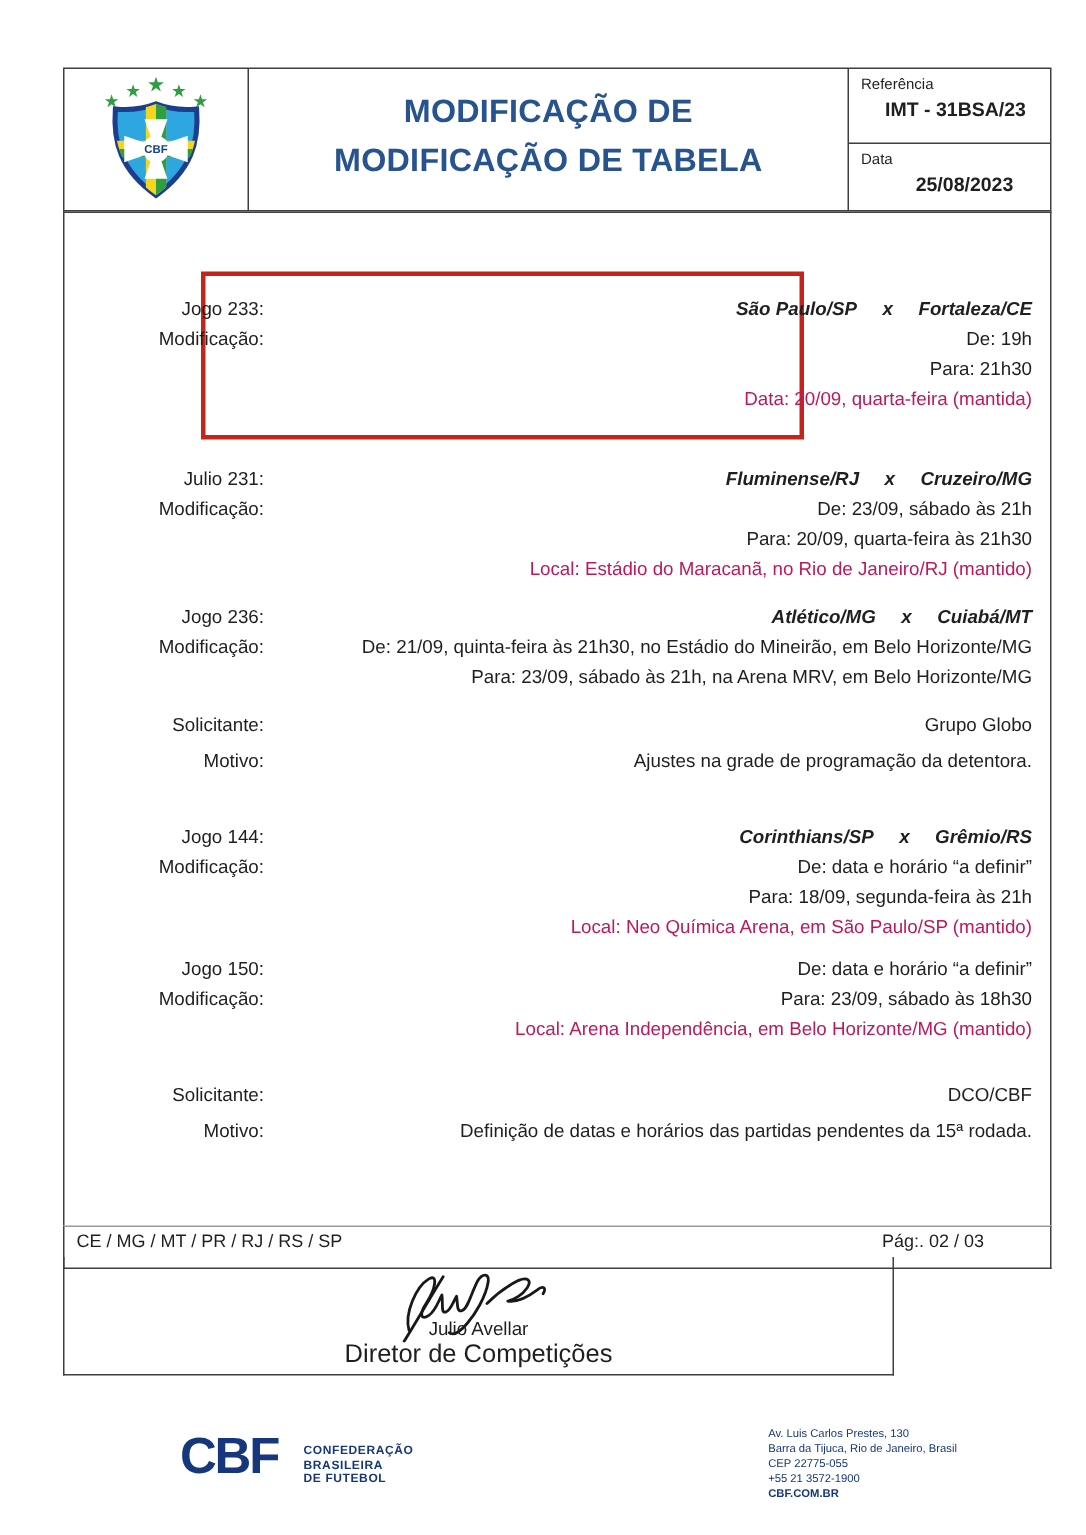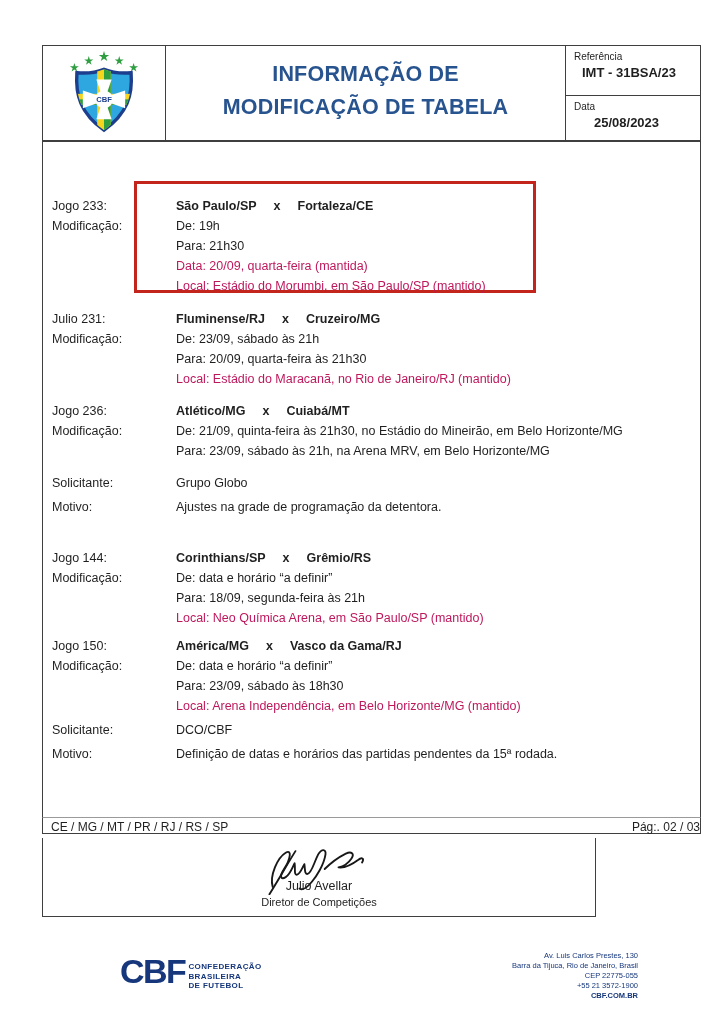--- a/index.html
+++ b/index.html
@@ -12,54 +12,54 @@
   .header { position:absolute; left:42px; top:45px; width:659px; height:96px;
             border:1px solid #3f3f3f; box-sizing:border-box; display:flex; }
   .logo-cell { width:122px; border-right:1px solid #3f3f3f; display:flex;
                align-items:center; justify-content:center; }
   .title-cell { flex:1; border-right:1px solid #3f3f3f; text-align:center; padding-top:12px; }
   .title-line { font-size:21.5px; font-weight:bold; color:#27538f; line-height:33px; letter-spacing:0.2px; }
   .ref-cell { width:134px; display:flex; flex-direction:column; }
   .ref-top { height:50px; border-bottom:1px solid #3f3f3f; padding:5px 8px; box-sizing:border-box; }
   .ref-bottom { flex:1; padding:5px 8px; box-sizing:border-box; }
   .ref-label { font-size:10px; }
-  .ref-value { font-size:13px; font-weight:bold; margin-top:3px; padding-left:8px; }
+  .ref-value { font-size:13px; font-weight:bold; margin-top:3px; padding-left:8px;text-align:center; }
   .ref-bottom .ref-value { padding-left:20px; }
 
   
   .main-box { position:absolute; left:42px; top:141px; width:659px; height:676px;
               border:1px solid #3f3f3f; border-bottom:none; box-sizing:border-box; }
-  .row { position:absolute; left:0; width:100%; display:flex; font-size:12.5px; line-height:20px; }
+  .row { position:absolute; left:0; width:100%; display:flex; font-size:12.5px; line-height:20px;text-align:right; }
   .col-label { width:133px; padding-left:9px; box-sizing:border-box; flex-shrink:0; }
   .col-value { flex:1; padding-right:12px; }
-  .teams { font-weight:bold; }
+  .teams { font-weight:bold;font-style:italic; }
   .teams .vs { margin:0 17px; font-weight:bold; }
   .muted { color:#be185d; }
   .red-box { position:absolute; left:91px; top:39px; width:402px; height:112px;
              border:3px solid #c3241c; box-sizing:border-box; }
 
   
-  .states-bar { position:absolute; left:42px; top:817px; width:659px; height:17px;
+  .states-bar { position:absolute; left:42px; top:817px; width:659px; height:29px;
                 border:1px solid #3f3f3f; border-top:1px solid #9a9a9a; box-sizing:border-box;
                 display:flex; justify-content:space-between;
-                font-size:12px; line-height:19px; padding-left:8px; }
+                font-size:12px; line-height:19px; padding-left:8px; padding-right:44px; }
 
   
   .sig-box { position:absolute; left:42px; top:838px; width:554px; height:79px;
              border:1px solid #3f3f3f; border-top:none; box-sizing:border-box; text-align:center; }
   .sig-svg { display:block; margin:5px auto 0; }
   .sig-name { font-size:12.5px; line-height:16px; margin-top:-17px; }
-  .sig-role { font-size:11px; line-height:17px; }
+  .sig-role { font-size:17px; line-height:17px; }
 
   
   .bottom-brand { position:absolute; left:120px; top:957px; display:flex; color:#16377c; }
   .cbf-word { font-size:34px; font-weight:bold; letter-spacing:-1.5px; line-height:28px; }
-  .org { margin-left:3px; font-size:8px; font-weight:bold; line-height:9.5px;
+  .org { margin-left:17px; font-size:8px; font-weight:bold; line-height:9.5px;
          letter-spacing:0.4px; margin-top:5px; }
-  .address { position:absolute; right:86px; top:951px; text-align:right;
+  .address { position:absolute; right:86px; top:951px; 
              font-size:7.5px; line-height:10px; color:#16377c; }
   .address .site { font-weight:bold; }
 </style>
 </head>
 <body>
 
 <div class="page">
 
   <div class="header">
     <div class="logo-cell">
@@ -84,21 +84,21 @@
         </g>
         <polygon points="43,34 61,34 55.5,50 48.5,50" fill="#ffffff"></polygon>
         <polygon points="43,81 61,81 55.5,65 48.5,65" fill="#ffffff"></polygon>
         <polygon points="27,47 43,52.5 43,62.5 27,68" fill="#ffffff"></polygon>
         <polygon points="77,47 61,52.5 61,62.5 77,68" fill="#ffffff"></polygon>
         <circle cx="52" cy="57.5" r="10.5" fill="#ffffff"></circle>
         <text x="52" y="61" text-anchor="middle" font-family="Liberation Sans, sans-serif" font-size="9" font-weight="bold" fill="#1c3e8d">CBF</text>
       </svg>
     </div>
     <div class="title-cell">
-      <div class="title-line">INFORMAÇÃO DE</div>
+      <div class="title-line">MODIFICAÇÃO DE</div>
       <div class="title-line">MODIFICAÇÃO DE TABELA</div>
     </div>
     <div class="ref-cell">
       <div class="ref-top">
         <div class="ref-label">Referência</div>
         <div class="ref-value">IMT - 31BSA/23</div>
       </div>
       <div class="ref-bottom">
         <div class="ref-label">Data</div>
         <div class="ref-value">25/08/2023</div>
@@ -115,21 +115,20 @@
         <div>Jogo 233:</div>
         <div>Modificação:</div>
       </div>
       <div class="col-value">
         <div class="teams">
           <span>São Paulo/SP</span><span class="vs">x</span><span>Fortaleza/CE</span>
         </div>
         <div>De: 19h</div>
         <div>Para: 21h30</div>
         <div class="muted">Data: 20/09, quarta-feira (mantida)</div>
-        <div class="muted">Local: Estádio do Morumbi, em São Paulo/SP (mantido)</div>
       </div>
     </div>
 
     <div class="row" style="top:167px">
       <div class="col-label">
         <div>Julio 231:</div>
         <div>Modificação:</div>
       </div>
       <div class="col-value">
         <div class="teams">
@@ -186,23 +185,20 @@
         <div class="muted">Local: Neo Química Arena, em São Paulo/SP (mantido)</div>
       </div>
     </div>
 
     <div class="row" style="top:494px">
       <div class="col-label">
         <div>Jogo 150:</div>
         <div>Modificação:</div>
       </div>
       <div class="col-value">
-        <div class="teams">
-          <span>América/MG</span><span class="vs">x</span><span>Vasco da Gama/RJ</span>
-        </div>
         <div>De: data e horário “a definir”</div>
         <div>Para: 23/09, sábado às 18h30</div>
         <div class="muted">Local: Arena Independência, em Belo Horizonte/MG (mantido)</div>
       </div>
     </div>
 
     <div class="row" style="top:578px">
       <div class="col-label">
         <div>Solicitante:</div>
       </div>

